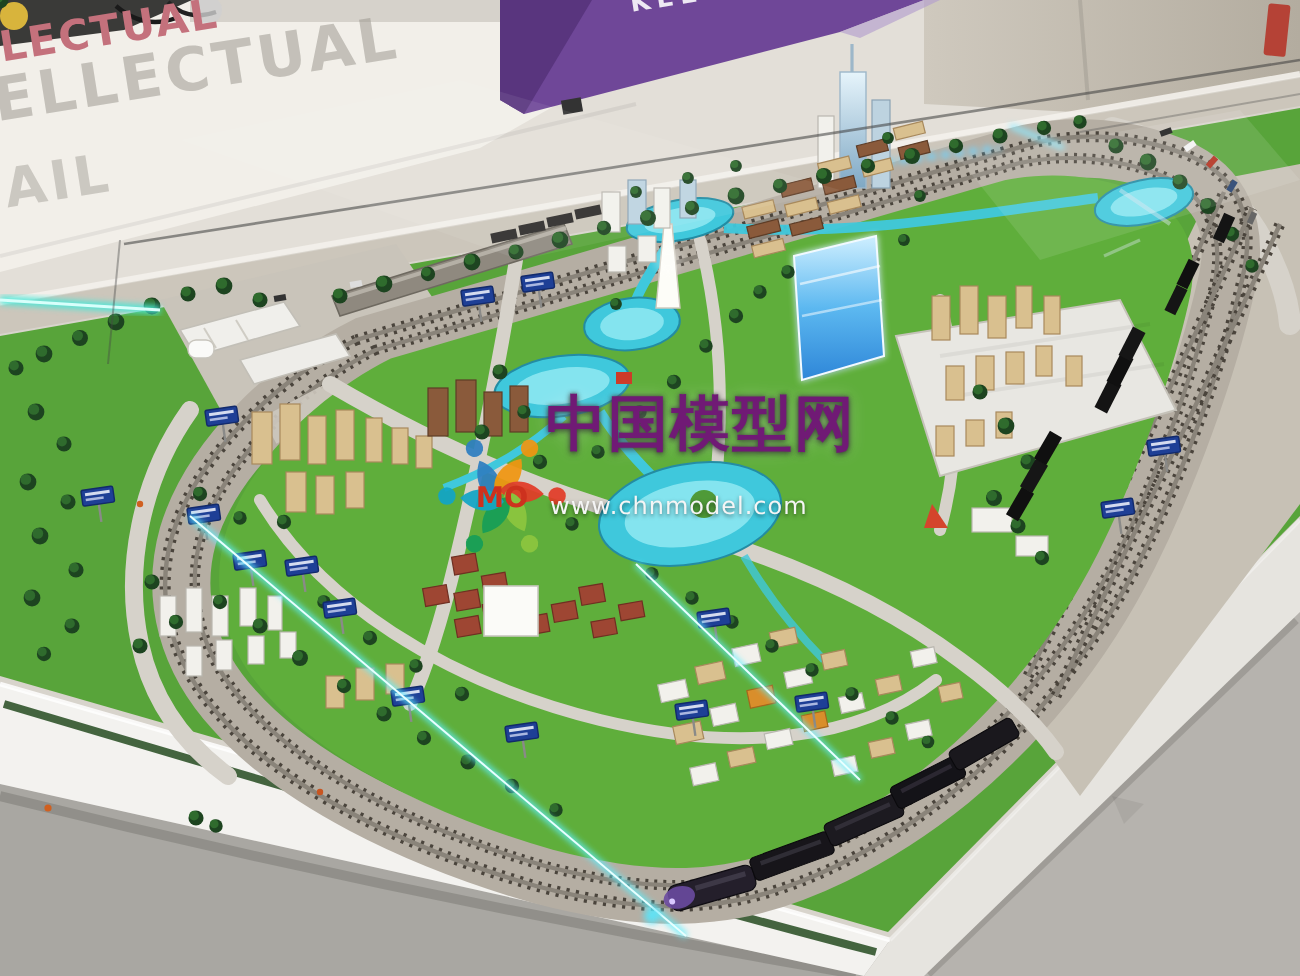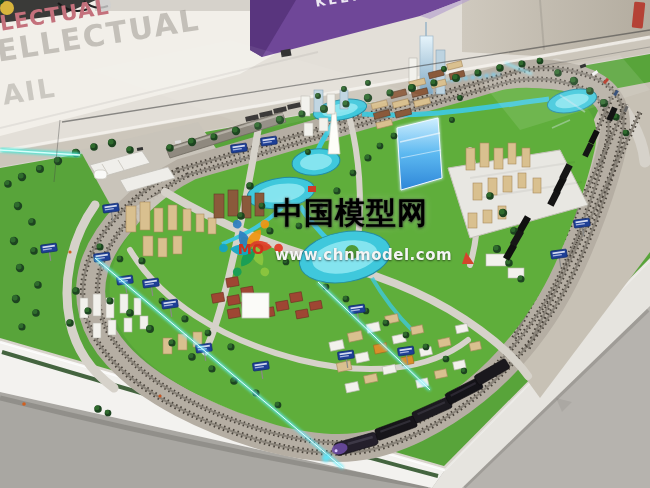--- a/index.html
+++ b/index.html
@@ -7,23 +7,23 @@
          font-family:"DejaVu Sans",sans-serif;}
   .stage svg.scene{position:absolute;left:0;top:0;z-index:1;}
   .wall-text{position:absolute;z-index:2;transform-origin:left top;white-space:nowrap;}
   .t1{left:-2px;top:12px;font-weight:bold;font-size:21px;letter-spacing:1px;color:#c4717c;transform:rotate(-9deg);}
   .t2{left:-6px;top:34px;font-weight:bold;font-size:30px;letter-spacing:2px;color:rgba(150,145,138,.5);transform:rotate(-9deg);}
   .t3{left:0px;top:80px;font-weight:bold;font-size:27px;letter-spacing:2px;color:rgba(150,145,138,.42);transform:rotate(-9deg);}
   .bt{left:314px;top:-5px;font-weight:bold;font-size:13px;letter-spacing:3px;color:rgba(255,255,255,.88);transform:rotate(-9deg);z-index:3;}
   .wm{position:absolute;left:213px;top:196px;width:240px;height:104px;z-index:5;}
   .wm-logo{position:absolute;left:0;top:14px;width:76px;height:76px;opacity:.93;}
   .wm-title{position:absolute;left:60px;top:0;font-weight:bold;font-size:30px;line-height:1.15;
-            color:#000000;letter-spacing:1px;white-space:nowrap;
+            color:#701a75;letter-spacing:1px;white-space:nowrap;
             text-shadow:0 1px 3px rgba(40,40,40,.65),0 0 9px rgba(255,255,255,.3),0 0 2px rgba(60,60,60,.8);}
-  .wm-url{position:absolute;left:62px;top:50px;font-weight:bold;font-size:15px;letter-spacing:.5px;
+  .wm-url{position:absolute;left:62px;top:50px;font-weight:normal;font-size:12px;letter-spacing:.5px;
           color:#f5f5f5;white-space:nowrap;text-shadow:0 1px 2px rgba(0,0,0,.55);}
   
   .trk-s{stroke:#4a443c;stroke-width:5.5;stroke-dasharray:1.6 3.2;fill:none;}
   .trk-r{stroke:#8a847a;stroke-width:2.2;fill:none;}
   .b-tan{fill:#d9c08f;stroke:#a8895c;stroke-width:.6;}
   .b-red{fill:#9e4633;stroke:#6f2f22;stroke-width:.6;}
   .b-wht{fill:#f2f1ec;stroke:#b9b7b0;stroke-width:.6;}
   .b-org{fill:#d98e2b;stroke:#a5661c;stroke-width:.6;}
   .b-blu{fill:#bdd3e0;stroke:#8aa3b4;stroke-width:.6;}
   .b-brn{fill:#8a5a3b;stroke:#5e3c26;stroke-width:.6;}

